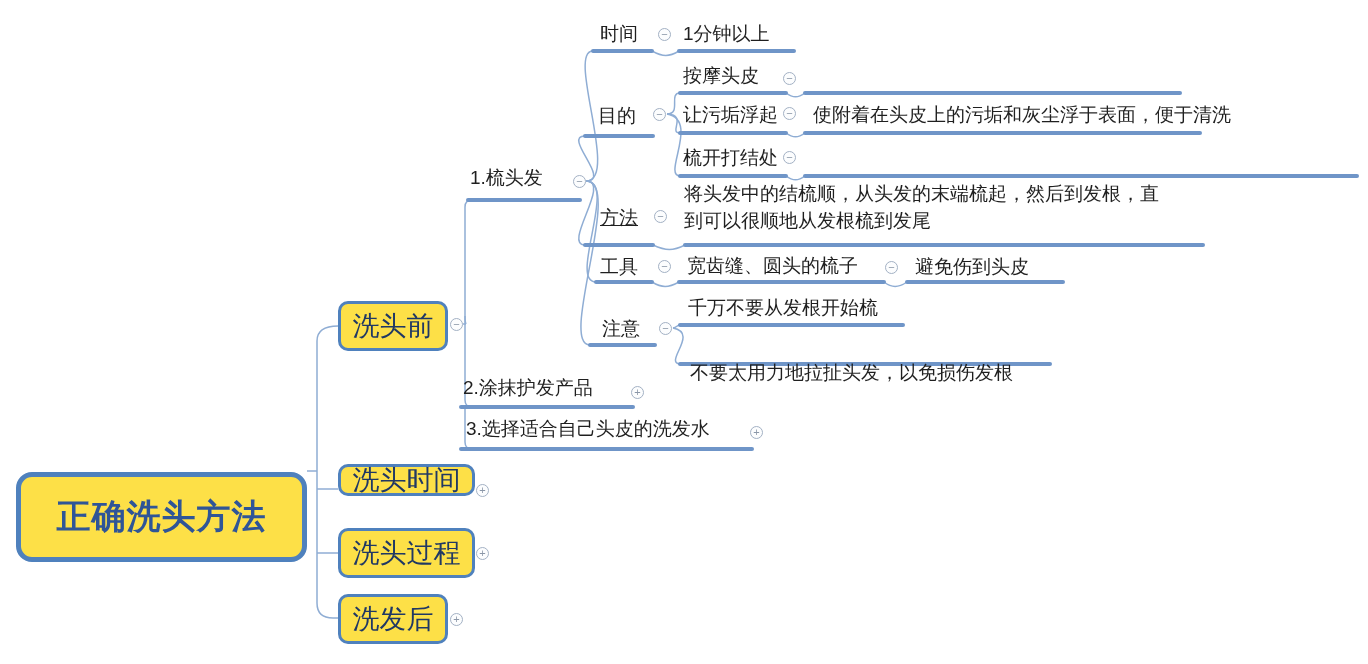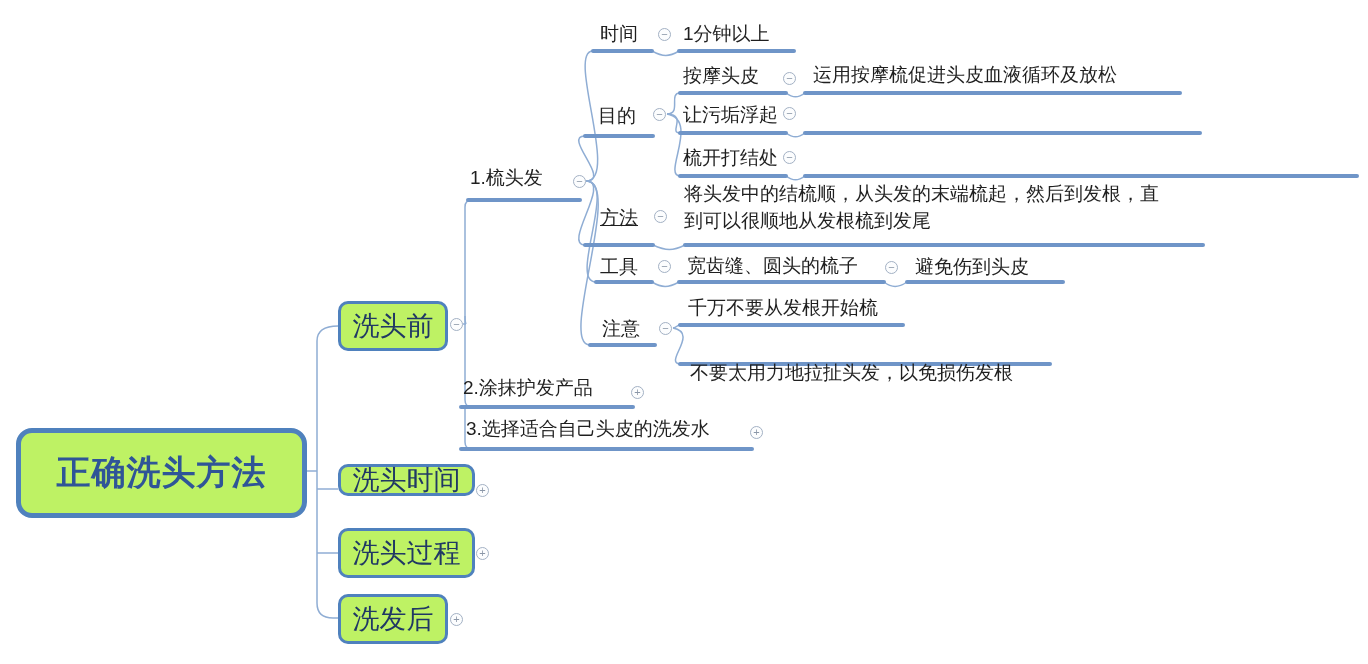--- a/index.html
+++ b/index.html
@@ -2,27 +2,27 @@
 <html><head>
 <meta charset="utf-8">
 <style>
   html,body{margin:0;padding:0;background:#ffffff;}
   .canvas{
     position:relative;width:1368px;height:664px;background:#ffffff;overflow:hidden;
     font-family:"Liberation Sans","DejaVu Sans",sans-serif;
   }
   svg.links{position:absolute;left:0;top:0;width:1368px;height:664px;}
   .box{
-    position:absolute;background:#bef264;border:3px solid #4f81bd;border-radius:10px;
+    position:absolute;background:#fde047;border:3px solid #4f81bd;border-radius:10px;
     display:flex;align-items:center;justify-content:center;
     color:#203864;font-size:27px;box-sizing:border-box;white-space:nowrap;
   }
   .box.root{
     border-width:5px;border-radius:16px;font-size:34px;font-weight:bold;
-    color:#2f5597;letter-spacing:1px;
+    color:#2f5597;letter-spacing:1px;margin-top:44px;
   }
   .t{
     position:absolute;font-size:19px;color:#1f1f1f;line-height:21px;white-space:nowrap;
   }
   .t.wrap{white-space:normal;line-height:27px;}
   .ic{
     position:absolute;width:13px;height:13px;box-sizing:border-box;
     border:1px solid #a3b1c4;border-radius:50%;background:#fcfdfe;
     color:#8b97a8;font-size:11px;line-height:11px;text-align:center;
     user-select:none;
@@ -102,23 +102,23 @@
   <div class="t" style="left:463px;top:377px;">2.涂抹护发产品</div>
 
   <div class="t" style="left:466px;top:418px;">3.选择适合自己头皮的洗发水</div>
 
   <div class="t" style="left:600px;top:23px;">时间</div>
   <div class="t" style="left:683px;top:23px;">1分钟以上</div>
 
   <div class="t" style="left:598px;top:105px;">目的</div>
 
   <div class="t" style="left:683px;top:65px;">按摩头皮</div>
-  <div class="t" style="left:813px;top:64px;">运用按摩梳促进头皮血液循环及放松</div>
 
   <div class="t" style="left:683px;top:104px;">让污垢浮起</div>
+  <div class="t" style="left:813px;top:104px;">使附着在头皮上的污垢和灰尘浮于表面，便于清洗</div>
 
   <div class="t" style="left:683px;top:147px;">梳开打结处</div>
 
   <div class="t" style="left:600px;top:207px;text-decoration:underline;">方法</div>
   <div class="t wrap" style="left:684px;top:180px;width:479px;">将头发中的结梳顺，从头发的末端梳起，然后到发根，直到可以很顺地从发根梳到发尾</div>
 
   <div class="t" style="left:600px;top:256px;">工具</div>
   <div class="t" style="left:687px;top:255px;">宽齿缝、圆头的梳子</div>
   <div class="t" style="left:915px;top:256px;">避免伤到头皮</div>
 

